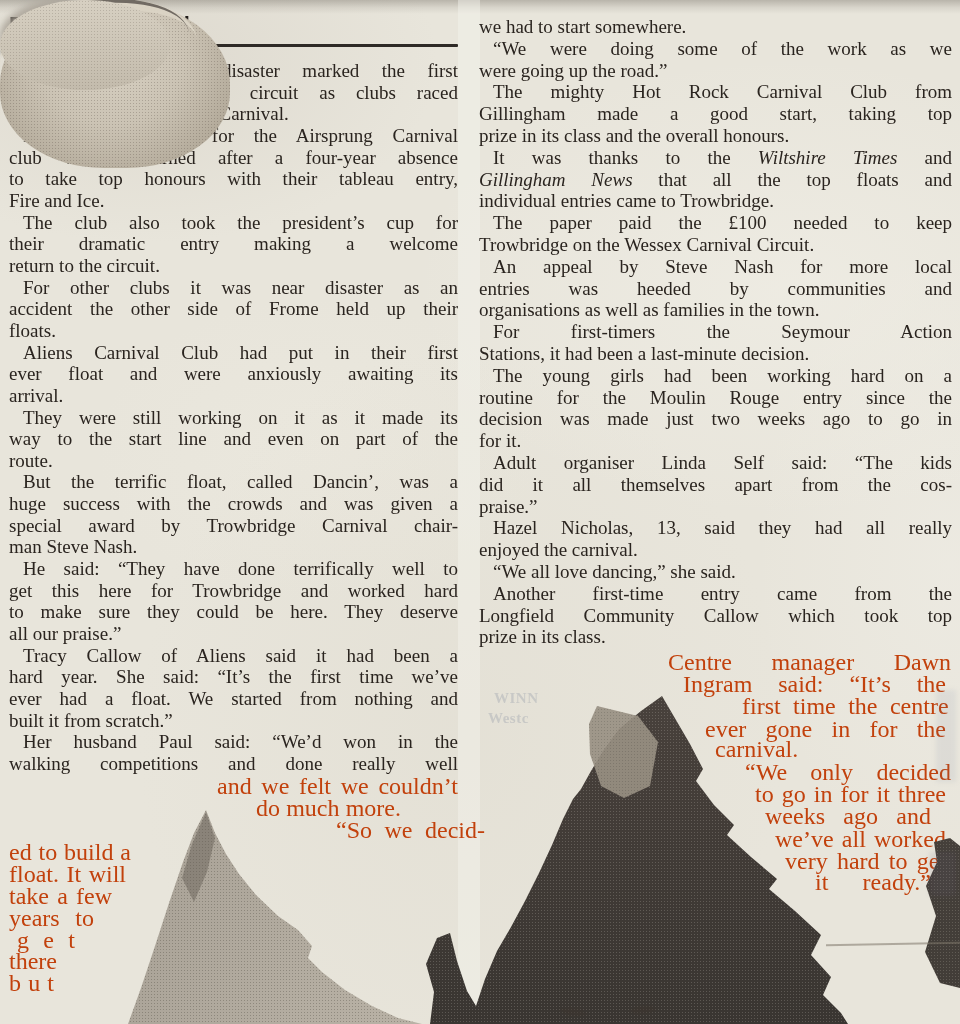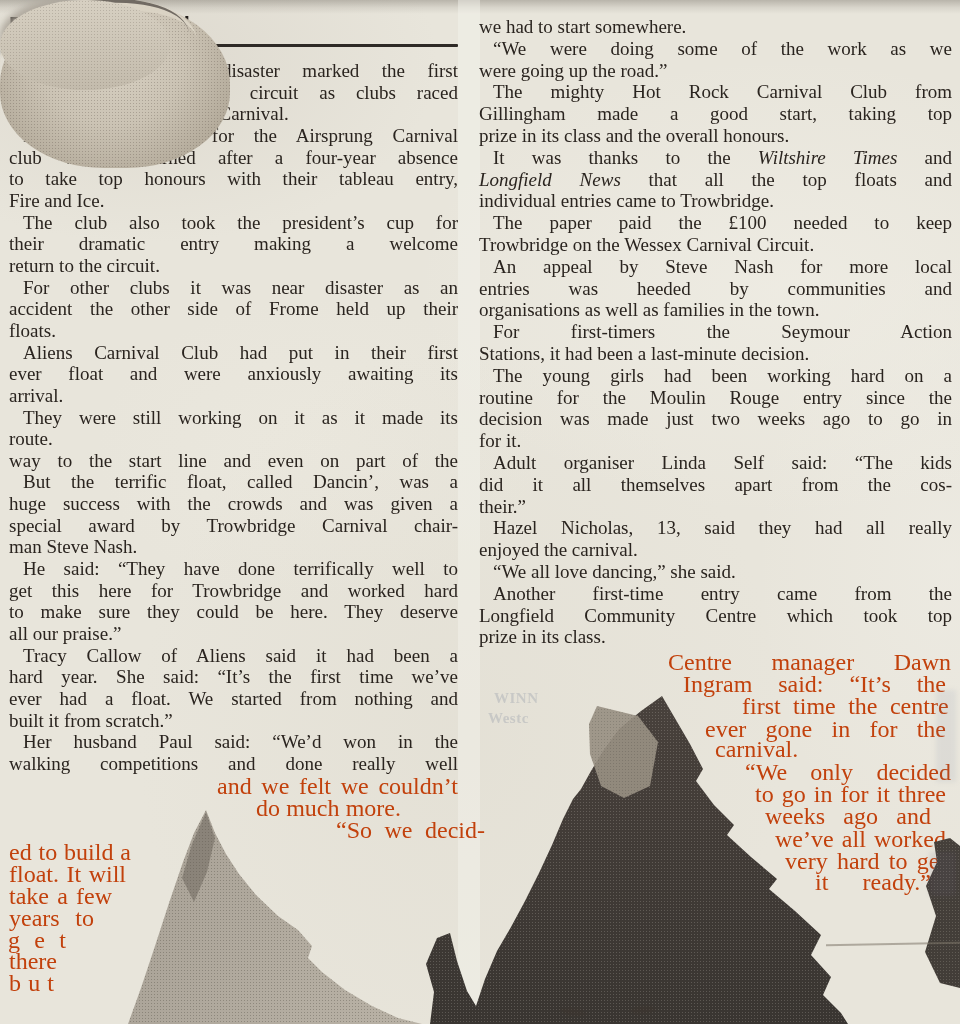--- a/index.html
+++ b/index.html
@@ -152,22 +152,22 @@
       <div class="tline ind"><span>The club also took the president’s cup for</span></div>
       <div class="tline"><span>their dramatic entry making a welcome</span></div>
       <div class="tline end"><span>return to the circuit.</span></div>
       <div class="tline ind"><span>For other clubs it was near disaster as an</span></div>
       <div class="tline"><span>accident the other side of Frome held up their</span></div>
       <div class="tline end"><span>floats.</span></div>
       <div class="tline ind"><span>Aliens Carnival Club had put in their first</span></div>
       <div class="tline"><span>ever float and were anxiously awaiting its</span></div>
       <div class="tline end"><span>arrival.</span></div>
       <div class="tline ind"><span>They were still working on it as it made its</span></div>
+      <div class="tline"><span>way to the start line and even on part of the</span></div>
       <div class="tline end"><span>route.</span></div>
-      <div class="tline"><span>way to the start line and even on part of the</span></div>
       <div class="tline ind"><span>But the terrific float, called Dancin’, was a</span></div>
       <div class="tline"><span>huge success with the crowds and was given a</span></div>
       <div class="tline"><span>special award by Trowbridge Carnival chair-</span></div>
       <div class="tline end"><span>man Steve Nash.</span></div>
       <div class="tline ind"><span>He said: “They have done terrifically well to</span></div>
       <div class="tline"><span>get this here for Trowbridge and worked hard</span></div>
       <div class="tline"><span>to make sure they could be here. They deserve</span></div>
       <div class="tline end"><span>all our praise.”</span></div>
       <div class="tline ind"><span>Tracy Callow of Aliens said it had been a</span></div>
       <div class="tline"><span>hard year. She said: “It’s the first time we’ve</span></div>
@@ -178,56 +178,56 @@
     </div>
 
   <div class="col" id="col-right">
       <div class="tline end"><span>we had to start somewhere.</span></div>
       <div class="tline ind"><span>“We were doing some of the work as we</span></div>
       <div class="tline end"><span>were going up the road.”</span></div>
       <div class="tline ind"><span>The mighty Hot Rock Carnival Club from</span></div>
       <div class="tline"><span>Gillingham made a good start, taking top</span></div>
       <div class="tline end"><span>prize in its class and the overall honours.</span></div>
       <div class="tline ind"><span>It was thanks to the </span><span class="it">Wiltshire Times</span><span> and</span></div>
-      <div class="tline"><span class="it">Longfield News</span><span> that all the top floats and</span></div>
+      <div class="tline"><span class="it">Gillingham News</span><span> that all the top floats and</span></div>
       <div class="tline end"><span>individual entries came to Trowbridge.</span></div>
       <div class="tline ind"><span>The paper paid the £100 needed to keep</span></div>
       <div class="tline end"><span>Trowbridge on the Wessex Carnival Circuit.</span></div>
       <div class="tline ind"><span>An appeal by Steve Nash for more local</span></div>
       <div class="tline"><span>entries was heeded by communities and</span></div>
       <div class="tline end"><span>organisations as well as families in the town.</span></div>
       <div class="tline ind"><span>For first-timers the Seymour Action</span></div>
       <div class="tline end"><span>Stations, it had been a last-minute decision.</span></div>
       <div class="tline ind"><span>The young girls had been working hard on a</span></div>
       <div class="tline"><span>routine for the Moulin Rouge entry since the</span></div>
       <div class="tline"><span>decision was made just two weeks ago to go in</span></div>
       <div class="tline end"><span>for it.</span></div>
       <div class="tline ind"><span>Adult organiser Linda Self said: “The kids</span></div>
       <div class="tline"><span>did it all themselves apart from the cos-</span></div>
-      <div class="tline end"><span>their.”</span></div>
+      <div class="tline end"><span>praise.”</span></div>
       <div class="tline ind"><span>Hazel Nicholas, 13, said they had all really</span></div>
       <div class="tline end"><span>enjoyed the carnival.</span></div>
       <div class="tline ind end"><span>“We all love dancing,” she said.</span></div>
       <div class="tline ind"><span>Another first-time entry came from the</span></div>
-      <div class="tline"><span>Longfield Community Centre which took top</span></div>
+      <div class="tline"><span>Longfield Community Callow which took top</span></div>
       <div class="tline end"><span>prize in its class.</span></div>
     </div>
 
   <div class="overlay">
       <div class="pline" style="left: 217px; top: 776px; width: 241px;">and we felt we couldn’t</div>
       <div class="pline" style="left: 256px; top: 798px; width: 145px;">do much more.</div>
       <div class="pline" style="left: 309px; top: 820px; width: 149px; margin-left: 27px;">“So we decid-</div>
     </div>
 
   <div class="overlay">
       <div class="pline" style="left: 9px; top: 842px; width: 122px;">ed to build a</div>
       <div class="pline" style="left: 9px; top: 864px; width: 117px;">float. It will</div>
       <div class="pline" style="left: 9px; top: 886px; width: 103px;">take a few</div>
       <div class="pline" style="left: 9px; top: 908px; width: 85px;">years to</div>
-      <div class="pline" style="left: 8px; top: 930px; width: 58px;">g e t</div>
+      <div class="pline" style="left: 17px; top: 930px; width: 58px;">g e t</div>
       <div class="pline" style="left: 9px; top: 951px; width: 48px;">there</div>
       <div class="pline" style="left: 9px; top: 973px; width: 45px;">b u t</div>
     </div>
 
   <div class="overlay">
       <div class="pline" style="left: 668px; top: 652px; width: 283px;">Centre manager Dawn</div>
       <div class="pline" style="left: 683px; top: 674px; width: 263px;">Ingram said: “It’s the</div>
       <div class="pline" style="left: 695px; top: 696px; width: 251px; margin-left: 47px;">first time the centre has</div>
       <div class="pline" style="left: 705px; top: 719px; width: 241px;">ever gone in for the</div>
       <div class="pline end" style="left: 715px; top: 739px; width: 130px;">carnival.</div>

